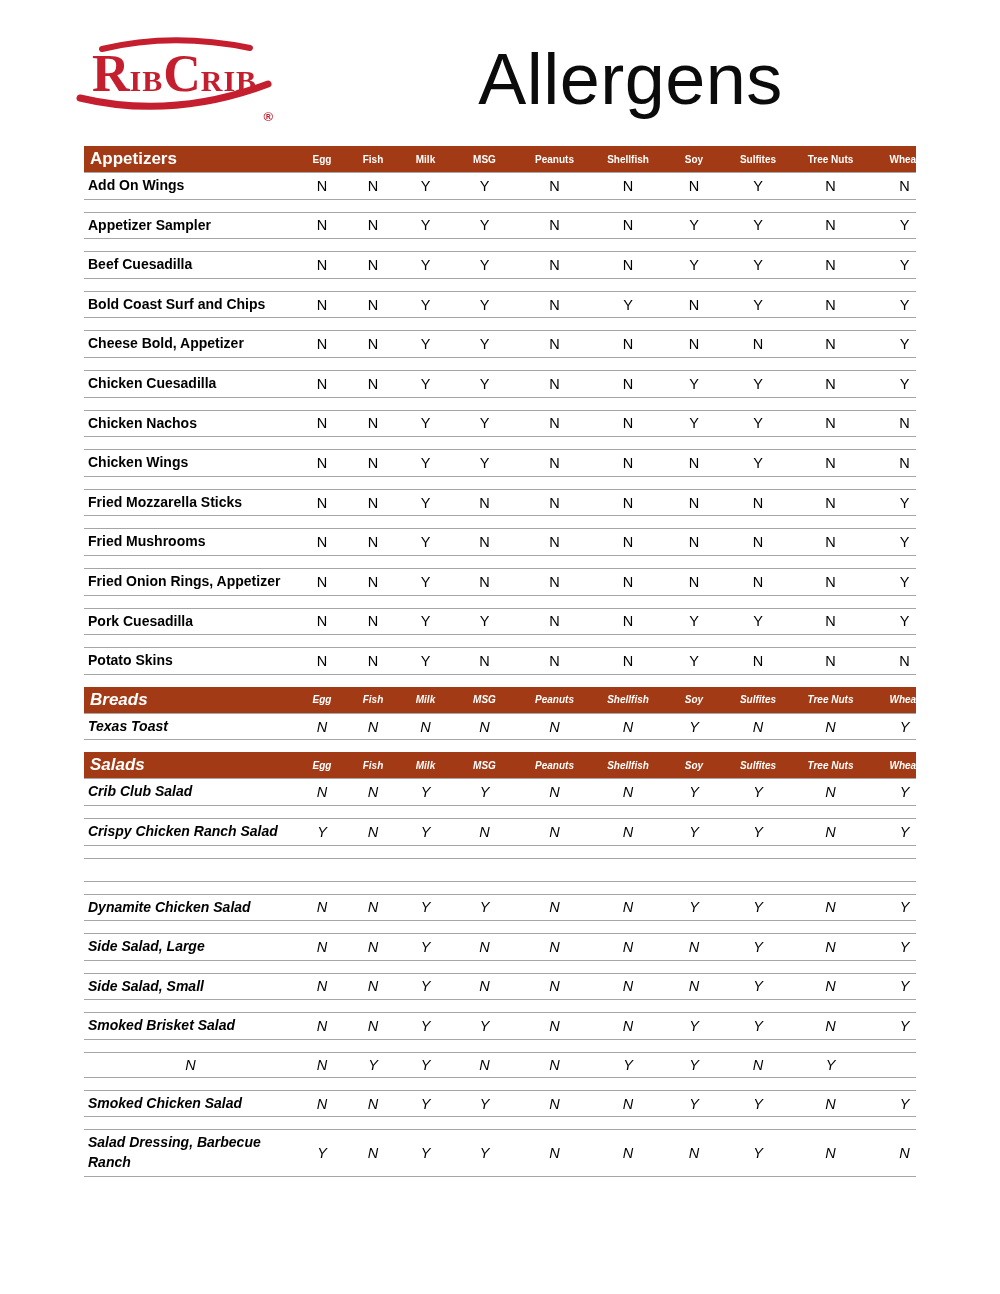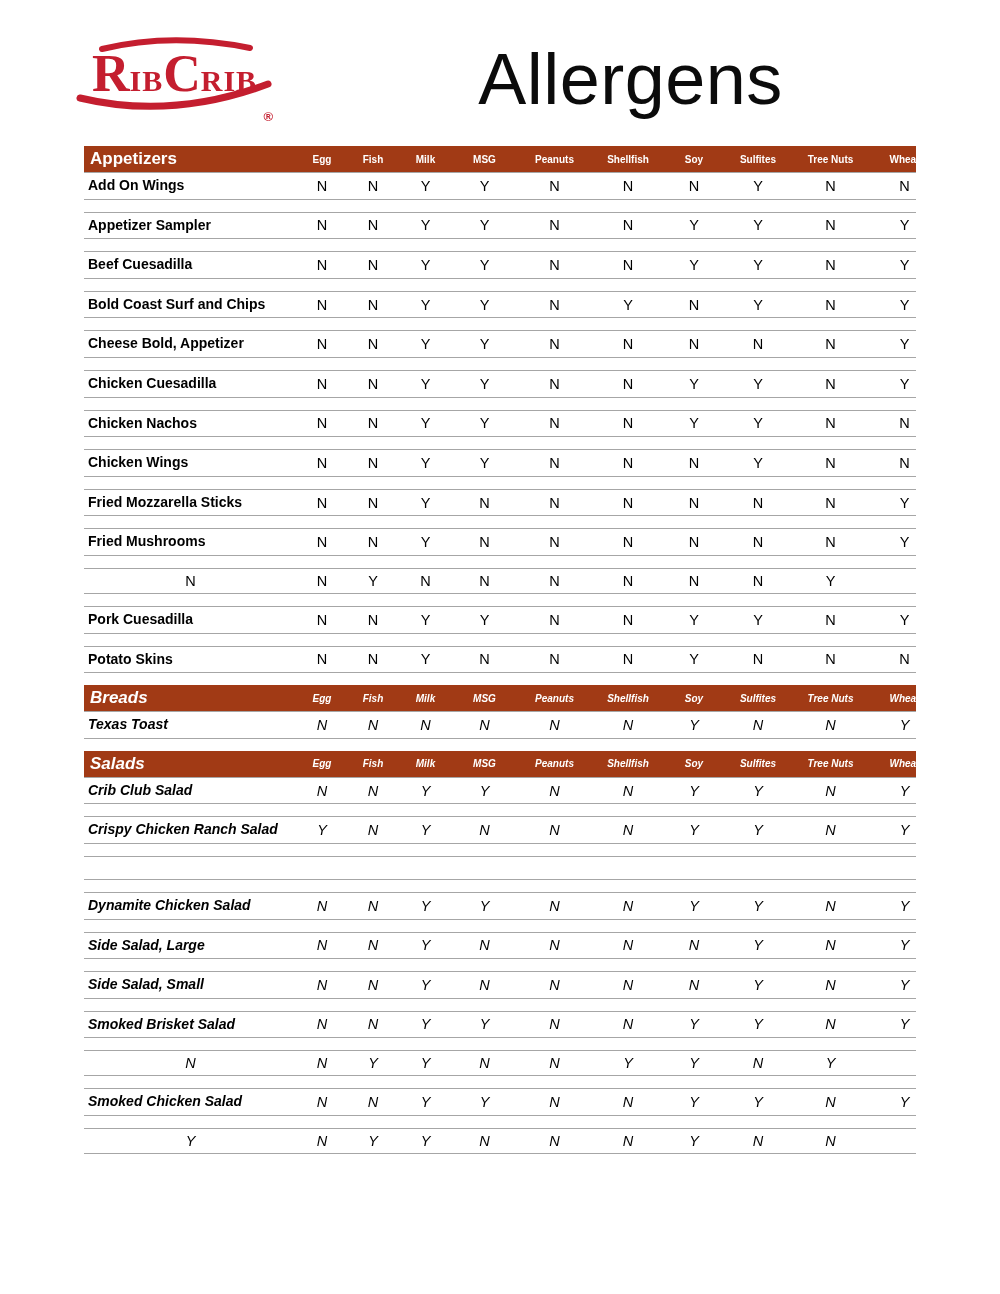--- a/index.html
+++ b/index.html
@@ -231,20 +231,21 @@
         <div class="cell val">Y</div>
         <div class="cell val">N</div>
         <div class="cell val">N</div>
         <div class="cell val">N</div>
         <div class="cell val">N</div>
         <div class="cell val">N</div>
         <div class="cell val">N</div>
         <div class="cell val">Y</div>
       </div>
       <div class="grid row">
+        <div class="cell item-name">Fried Onion Rings, Appetizer</div>
         <div class="cell val">N</div>
         <div class="cell val">N</div>
         <div class="cell val">Y</div>
         <div class="cell val">N</div>
         <div class="cell val">N</div>
         <div class="cell val">N</div>
         <div class="cell val">N</div>
         <div class="cell val">N</div>
         <div class="cell val">N</div>
         <div class="cell val">Y</div>
@@ -428,20 +429,21 @@
         <div class="cell val">Y</div>
         <div class="cell val">Y</div>
         <div class="cell val">N</div>
         <div class="cell val">N</div>
         <div class="cell val">Y</div>
         <div class="cell val">Y</div>
         <div class="cell val">N</div>
         <div class="cell val">Y</div>
       </div>
       <div class="grid row">
+        <div class="cell item-name">Salad Dressing, Barbecue Ranch</div>
         <div class="cell val">Y</div>
         <div class="cell val">N</div>
         <div class="cell val">Y</div>
         <div class="cell val">Y</div>
         <div class="cell val">N</div>
         <div class="cell val">N</div>
         <div class="cell val">N</div>
         <div class="cell val">Y</div>
         <div class="cell val">N</div>
         <div class="cell val">N</div>

